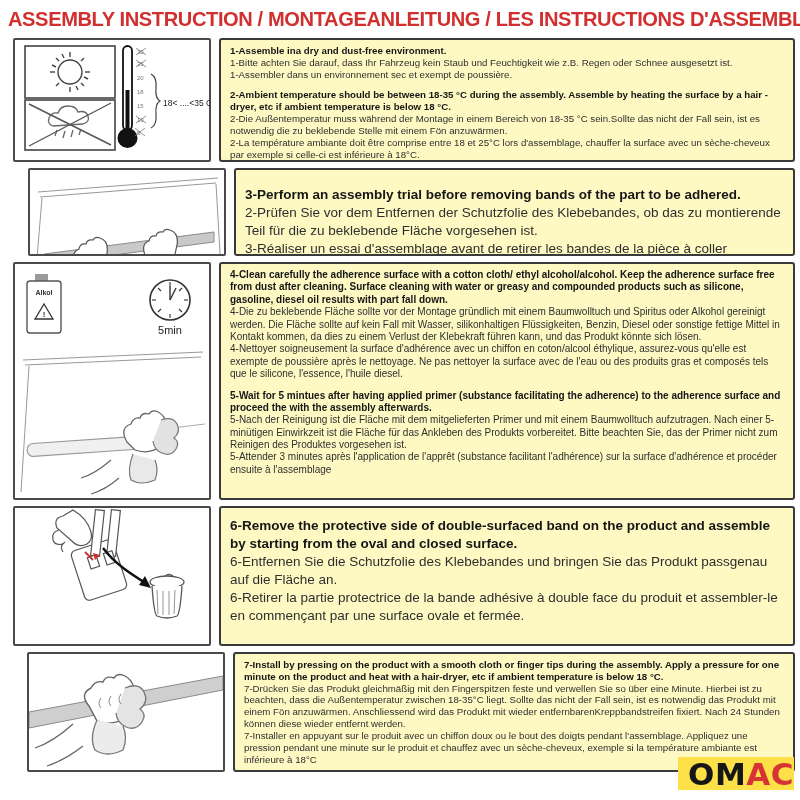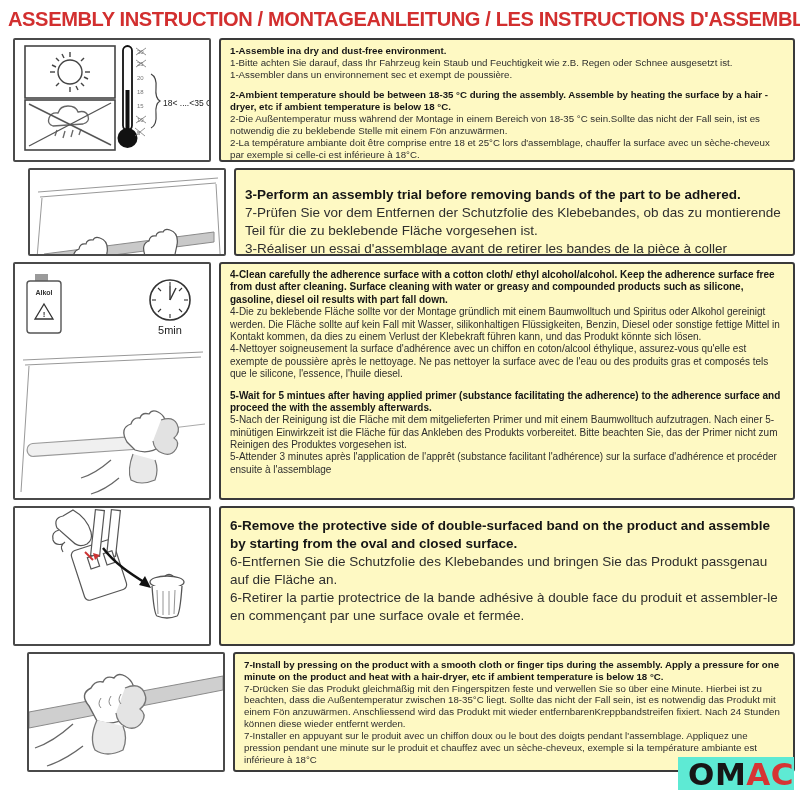--- a/index.html
+++ b/index.html
@@ -15,21 +15,21 @@
   .row .illus,.row .textbox{height:100%;box-sizing:border-box;}
   .size-s{font-size:9.7px;line-height:1.22;}
   .size-m{font-size:10px;line-height:1.24;}
   .size-l{font-size:13.5px;line-height:1.33;}
   .r2 .textbox{padding-top:16px;}
   .r4 .textbox{padding-top:9px;}
   .block{margin-bottom:9px;}
   .block:last-child{margin-bottom:0;}
   .en{font-weight:bold;color:#161616;}
   .de,.fr{color:#2e2e2e;}
-  .logo{position:absolute;right:6px;bottom:10px;background:#5eead4;padding:2px 0 0 10px;
+  .logo{position:absolute;right:6px;bottom:10px;background:#fde047;padding:2px 0 0 10px;
         font-weight:900;font-size:31px;letter-spacing:0.5px;line-height:1;
         font-family:"DejaVu Sans","Liberation Sans",sans-serif;}
   .logo .blk{color:#161616;} .logo .red{color:#d63434;}
   svg text{font-family:"Liberation Sans","DejaVu Sans",sans-serif;}
 </style>
 </head>
 <body>
 
 <div class="page">
 
@@ -132,21 +132,21 @@
           <g fill="#fff" stroke="#555" stroke-width="1.2">
             <path d="M116,88 q-6,-14 3,-17 q1,-6 7,-5 q1,-5 7,-4 q2,-4 7,-2 q9,3 7,15 l-3,14 q-9,8 -21,4 z"></path>
             <path d="M122,90 q-3,10 -4,16" fill="none"></path>
             <path d="M138,91 q1,9 0,15" fill="none"></path>
           </g>
         </svg>
       </div>
       <div class="textbox size-l">
         <div class="block">
           <div class="en">3-Perform an assembly trial before removing bands of the part to be adhered.</div>
-          <div class="de">7-Prüfen Sie vor dem Entfernen der Schutzfolie des Klebebandes, ob das zu montierende Teil für die zu beklebende Fläche vorgesehen ist.</div>
+          <div class="de">2-Prüfen Sie vor dem Entfernen der Schutzfolie des Klebebandes, ob das zu montierende Teil für die zu beklebende Fläche vorgesehen ist.</div>
           <div class="fr">3-Réaliser un essai d'assemblage avant de retirer les bandes de la pièce à coller</div>
         </div>
       </div>
     </div>
 
     <div class="row r3">
       <div class="illus">
         <svg width="194" height="232" viewBox="0 0 194 232">
           <g>
             <rect x="20" y="10" width="13" height="7" fill="#9a9a9a"></rect>

